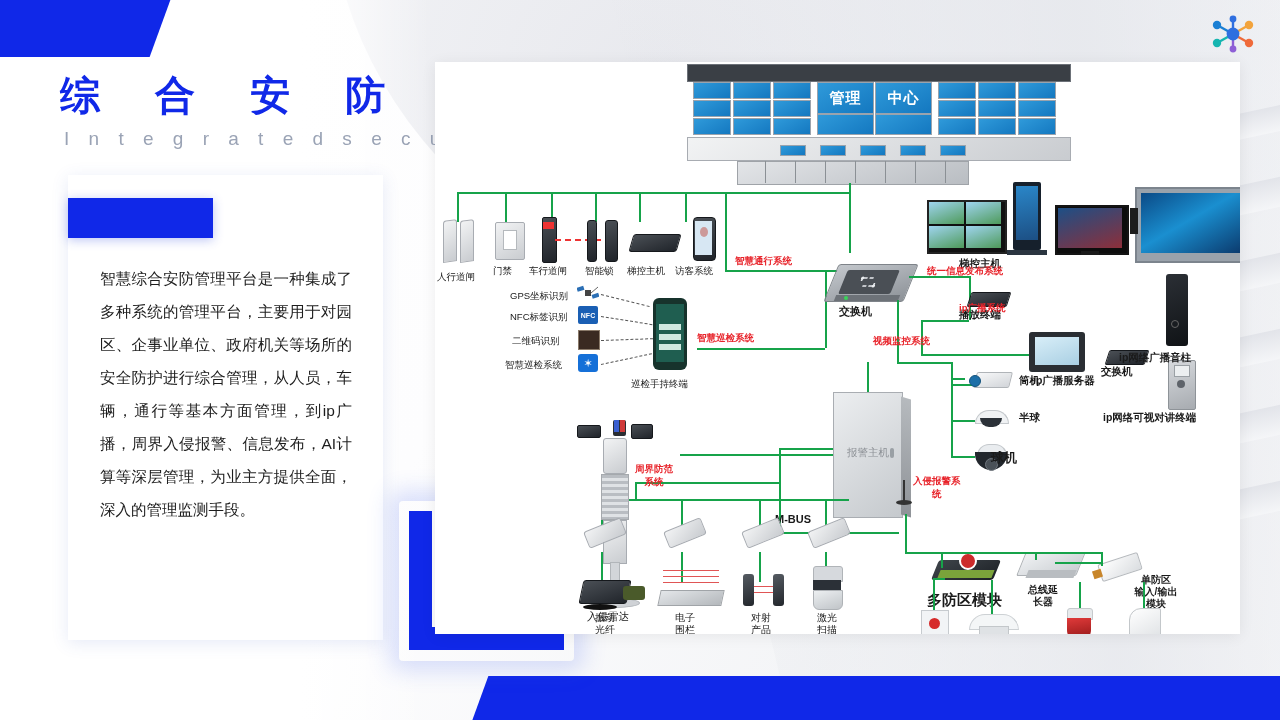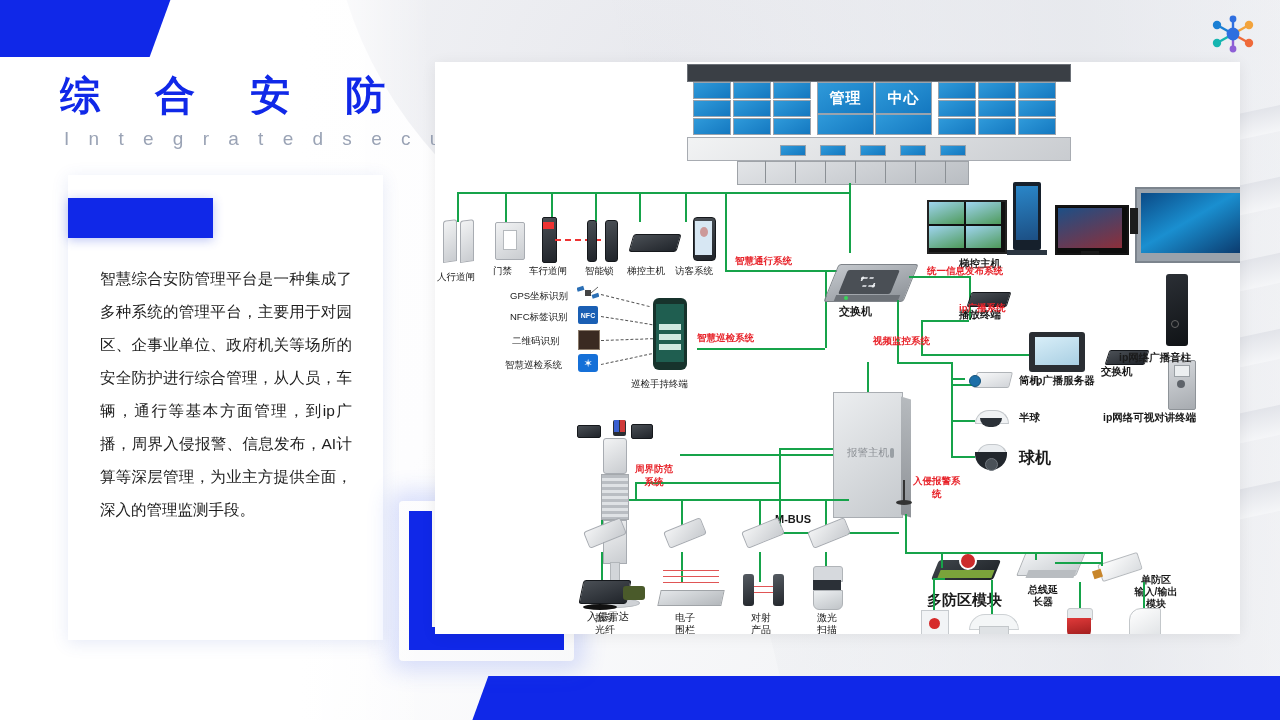--- a/index.html
+++ b/index.html
@@ -330,21 +330,21 @@
       <div class="dev" style="left:540px;top:310px;width:34px;height:14px;background:linear-gradient(160deg,#f7f8f9,#d2d5d9);border:1px solid #b0b4b8;border-radius:2px;transform:skewX(-14deg);"></div>
       <div class="dev" style="left:534px;top:313px;width:10px;height:10px;border-radius:50%;background:#1d6fa8;border:1px solid #14537d;"></div>
       <div class="dev" style="left:540px;top:348px;width:32px;height:12px;background:#f0f2f4;border:1px solid #c4c8cc;border-radius:16px 16px 0 0;"></div>
       <div class="dev" style="left:545px;top:356px;width:22px;height:9px;background:#2b3138;border-radius:0 0 11px 11px;"></div>
       <div class="dev" style="left:542px;top:382px;width:28px;height:10px;background:#e9ecef;border:1px solid #c4c8cc;border-radius:14px 14px 0 0;"></div>
       <div class="dev" style="left:540px;top:390px;width:32px;height:18px;background:#22272d;border-radius:0 0 16px 16px;"></div>
       <div class="dev" style="left:550px;top:396px;width:11px;height:11px;border-radius:50%;background:#4a5158;border:1px solid #70767d;"></div>
     </div>
     <div class="lbl b" style="left:584px;top:313px;font-size:10.5px;">筒机</div>
     <div class="lbl b" style="left:584px;top:350px;font-size:10.5px;">半球</div>
-    <div class="lbl b" style="left:584px;top:390px;font-size:16px;">球机</div>
+    <div class="lbl b" style="left:556px;top:390px;font-size:13px;">球机</div>
     <div class="lbl red" style="left:438px;top:273px;">视频监控系统</div>
 
     <div>
       <div class="dev" style="left:398px;top:330px;width:68px;height:124px;background:linear-gradient(140deg,#eceef0,#c5c9cd);border:1px solid #a9adb2;"></div>
       <div class="dev" style="left:466px;top:336px;width:10px;height:118px;background:linear-gradient(180deg,#b6babe,#8f9398);transform:skewY(18deg);"></div>
       <div class="dev" style="left:455px;top:386px;width:4px;height:10px;background:#9aa0a5;border-radius:2px;"></div>
       <div class="lbl" style="left:412px;top:385px;font-size:10.5px;color:#8d9196;">报警主机</div>
 
       <div class="dev" style="left:468px;top:418px;width:1.5px;height:22px;background:#333;"></div>
       <div class="dev" style="left:461px;top:438px;width:16px;height:5px;background:#333;border-radius:50%;"></div>

